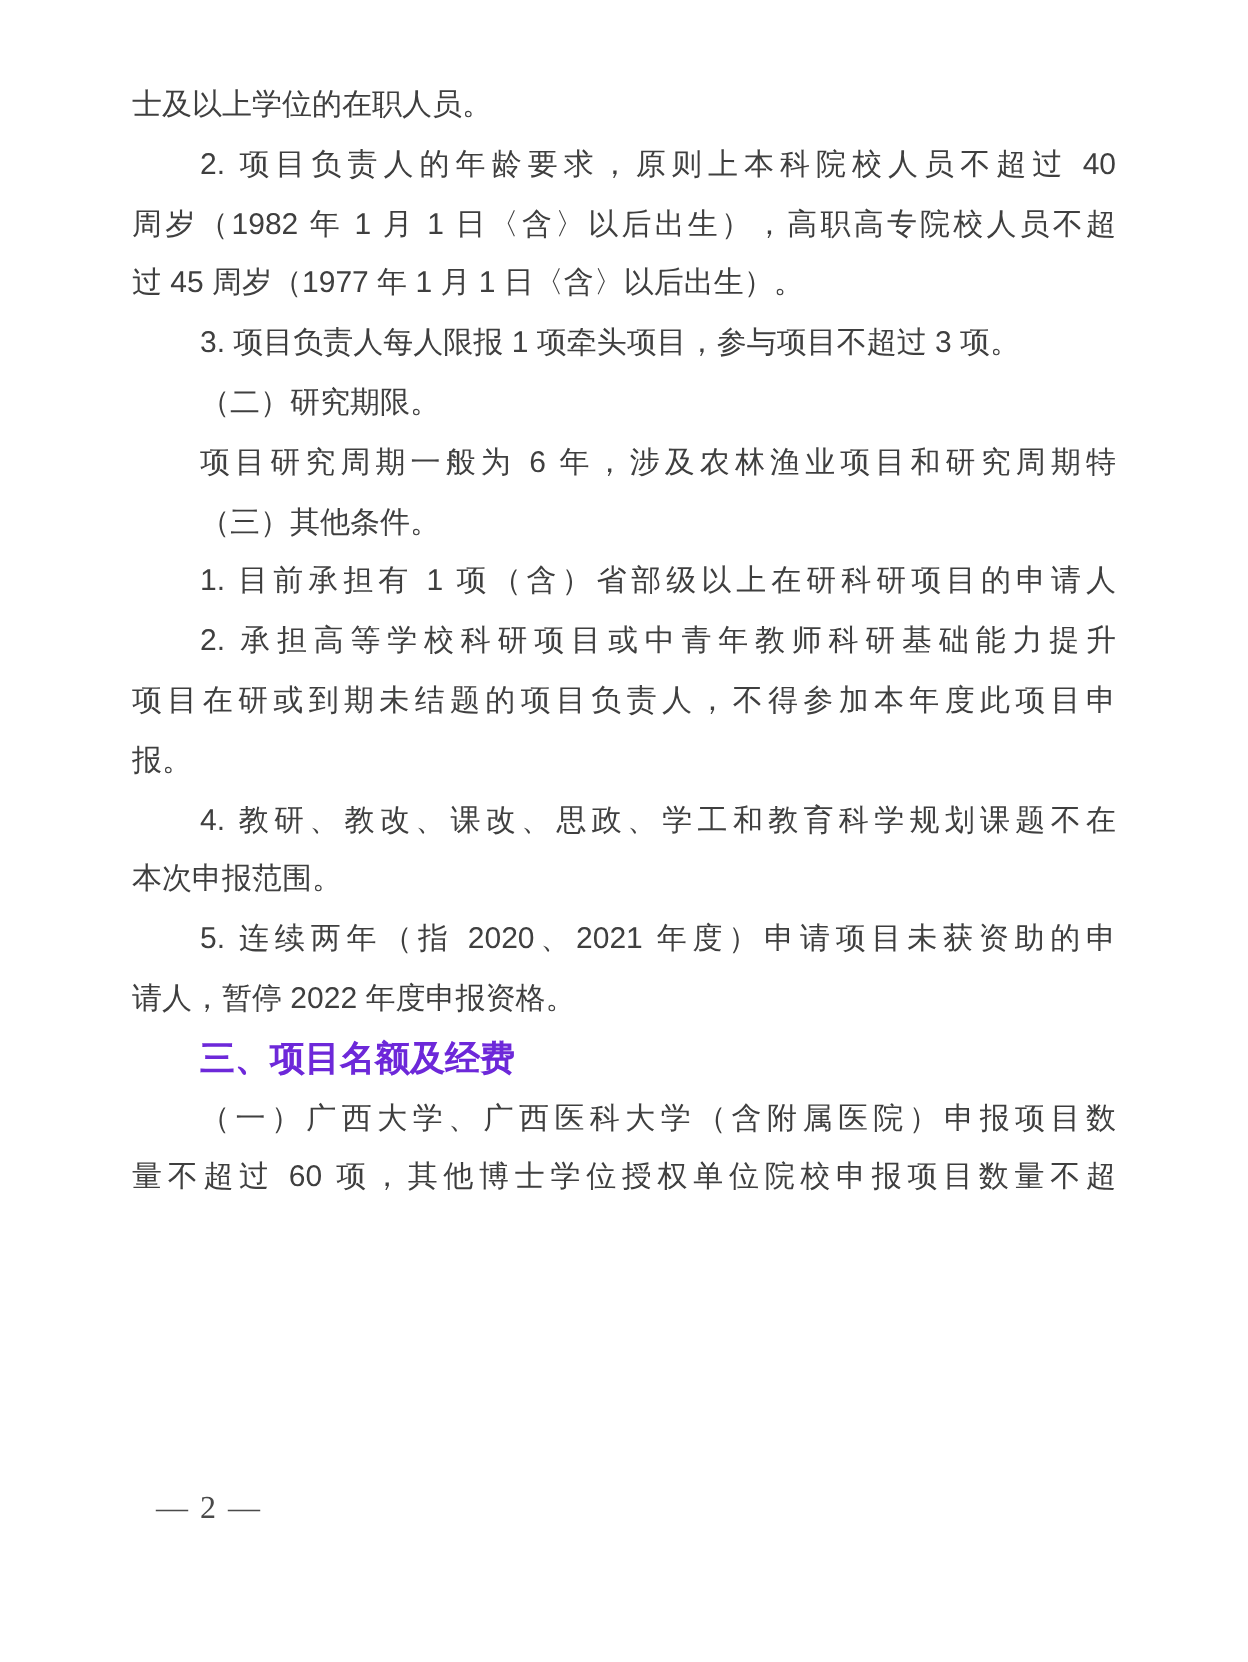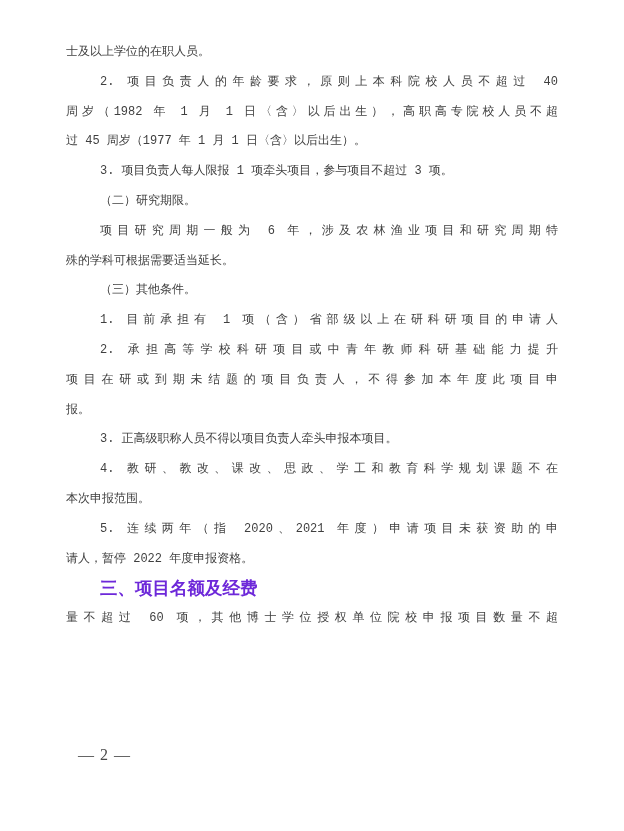--- a/index.html
+++ b/index.html
@@ -13,22 +13,22 @@
     height: 831px;
     background: #ffffff;
     box-sizing: border-box;
     padding: 38px 66px 0 66px;
     overflow: hidden;
   }
   .line {
     width: 492px;
     height: 29.8px;
     line-height: 29.8px;
-    font-family: Liberation Mono, monospace;
-    font-size: 12px;
+    font-family: Liberation Sans, sans-serif;
+    font-size: 15px;
     color: #3f3f3f;
     white-space: nowrap;
   }
   .line.stretch {
     white-space: normal;
     text-align: justify;
     text-align-last: justify;
   }
   .line.indent {
     text-indent: 34px;
@@ -58,38 +58,37 @@
 
   <div class="line indent stretch">2. 项目负责人的年龄要求，原则上本科院校人员不超过 40</div>
   <div class="line stretch">周岁（1982 年 1 月 1 日〈含〉以后出生），高职高专院校人员不超</div>
   <div class="line">过 45 周岁（1977 年 1 月 1 日〈含〉以后出生）。</div>
 
   <div class="line indent">3. 项目负责人每人限报 1 项牵头项目，参与项目不超过 3 项。</div>
 
   <div class="line indent">（二）研究期限。</div>
 
   <div class="line indent stretch">项目研究周期一般为 6 年，涉及农林渔业项目和研究周期特</div>
-  <div class="line">殊的学科可根据需要适当延长。</div>
 
   <div class="line indent">（三）其他条件。</div>
 
   <div class="line indent stretch">1. 目前承担有 1 项（含）省部级以上在研科研项目的申请人</div>
 
   <div class="line indent stretch">2. 承担高等学校科研项目或中青年教师科研基础能力提升</div>
   <div class="line stretch">项目在研或到期未结题的项目负责人，不得参加本年度此项目申</div>
   <div class="line">报。</div>
 
-  <div class="line indent">3. 正高级职称人员不得以项目负责人牵头申报本项目。</div>
 
   <div class="line indent stretch">4. 教研、教改、课改、思政、学工和教育科学规划课题不在</div>
   <div class="line">本次申报范围。</div>
 
   <div class="line indent stretch">5. 连续两年（指 2020、2021 年度）申请项目未获资助的申</div>
   <div class="line">请人，暂停 2022 年度申报资格。</div>
 
 
   <div class="line indent heading">三、项目名额及经费</div>
 
+  <div class="line indent stretch">（一）广西大学、广西医科大学（含附属医院）申报项目数</div>
   <div class="line stretch">量不超过 60 项，其他博士学位授权单位院校申报项目数量不超</div>
 
   <div class="page-number">— 2 —</div>
 
 </div>
 
 </body></html>

